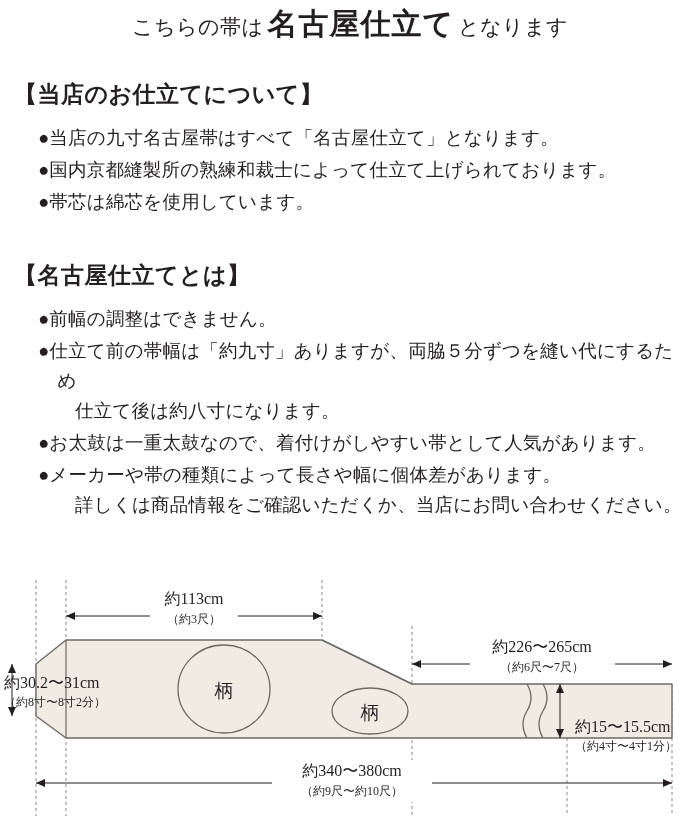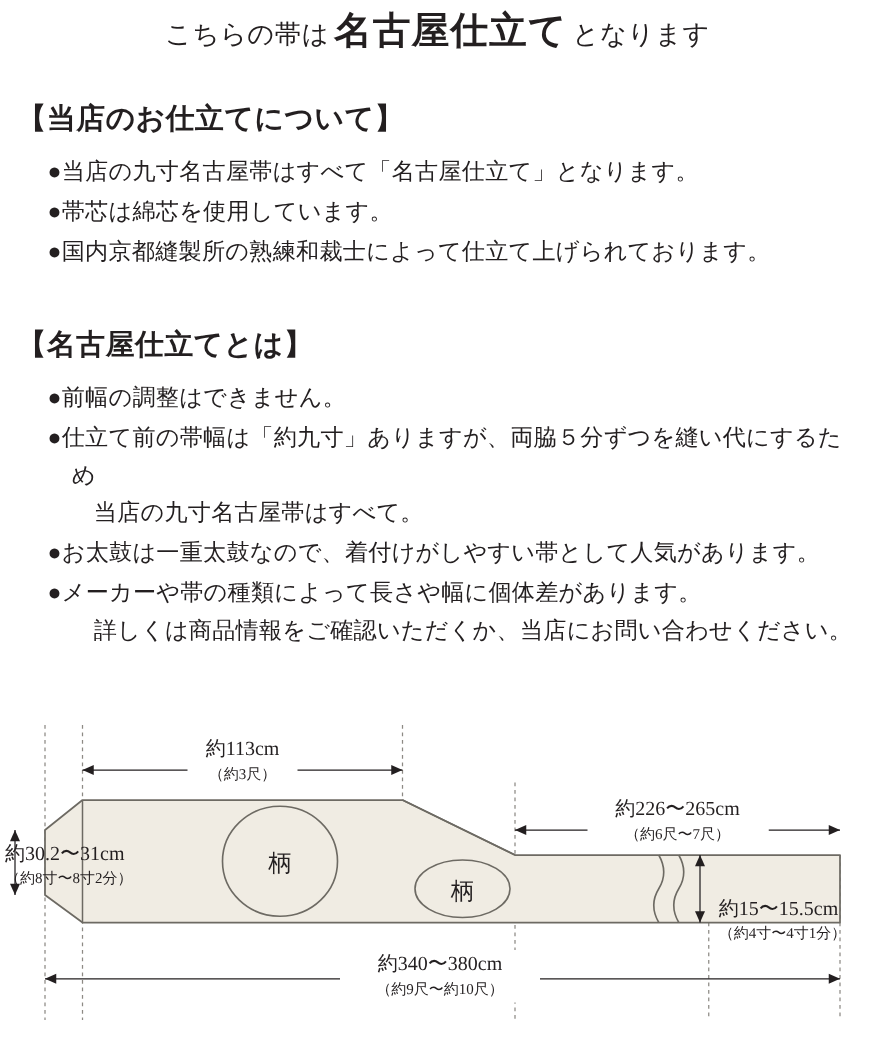--- a/index.html
+++ b/index.html
@@ -100,30 +100,30 @@
 <body>
 
 <div class="header">
   <span class="small">こちらの帯は</span><span class="big">名古屋仕立て</span><span class="tail">となります</span>
 </div>
 
 <div class="section">
   <div class="section-title">【当店のお仕立てについて】</div>
   <ul class="bullet-list">
     <li><span>●当店の九寸名古屋帯はすべて「名古屋仕立て」となります。</span></li>
+    <li><span>●国内京都縫製所の熟練和裁士によって仕立て上げられております。</span></li>
     <li><span>●帯芯は綿芯を使用しています。</span></li>
-    <li><span>●国内京都縫製所の熟練和裁士によって仕立て上げられております。</span></li>
   </ul>
 </div>
 
 <div class="section">
   <div class="section-title second">【名古屋仕立てとは】</div>
   <ul class="bullet-list">
     <li><span>●前幅の調整はできません。</span></li>
-    <li><span>●仕立て前の帯幅は「約九寸」ありますが、両脇５分ずつを縫い代にするため</span><span class="cont">当店の九寸名古屋帯はすべて。</span></li>
+    <li><span>●仕立て前の帯幅は「約九寸」ありますが、両脇５分ずつを縫い代にするため</span><span class="cont">仕立て後は約八寸になります。</span></li>
     <li><span>●お太鼓は一重太鼓なので、着付けがしやすい帯として人気があります。</span></li>
     <li><span>●メーカーや帯の種類によって長さや幅に個体差があります。</span><span class="cont">詳しくは商品情報をご確認いただくか、当店にお問い合わせください。</span></li>
   </ul>
 </div>
 
 <div class="diagram-wrap">
   <svg width="700" height="272" viewBox="0 0 700 272" xmlns="http://www.w3.org/2000/svg">
 
     <g stroke="#8d8a84" stroke-width="1" stroke-dasharray="3,3">
       <line x1="36" y1="12" x2="36" y2="248"></line>

